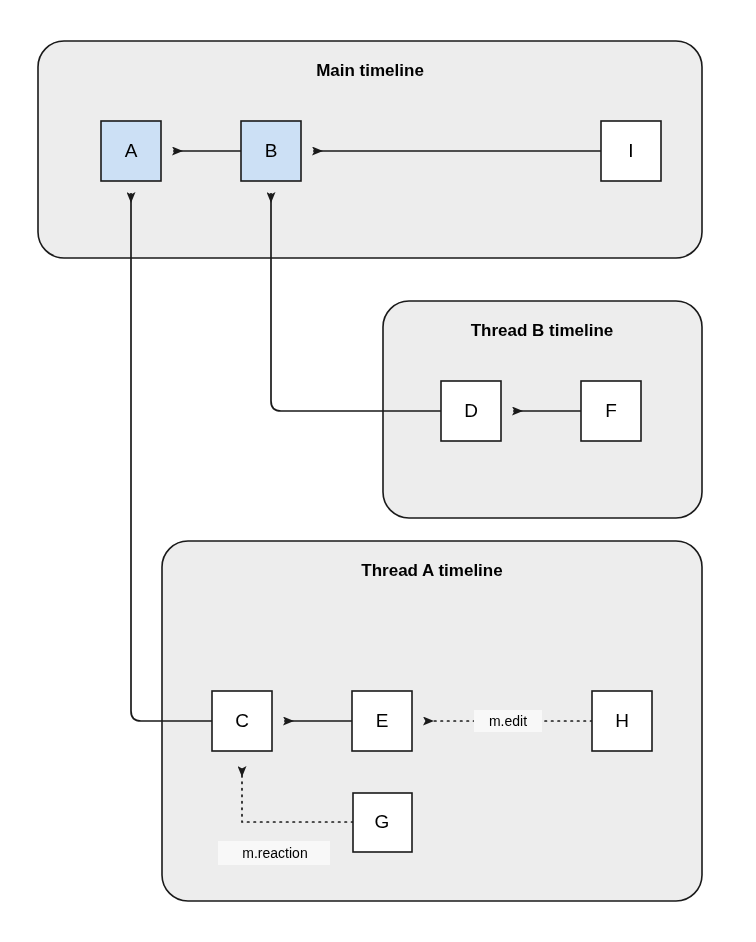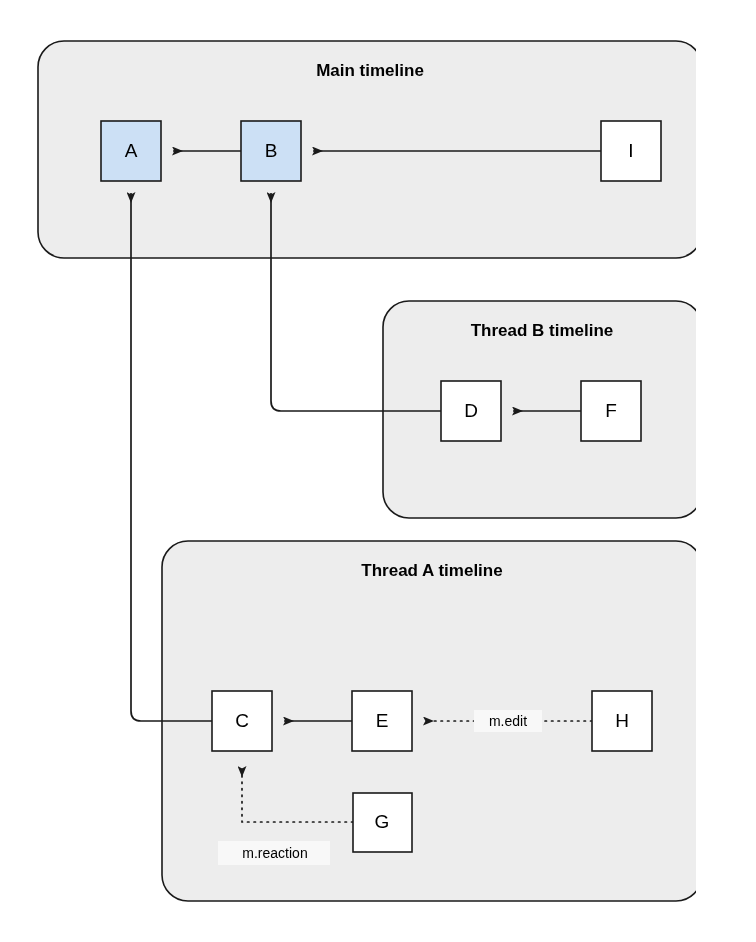--- a/index.html
+++ b/index.html
@@ -5,25 +5,24 @@
   html, body {
     margin: 0;
     padding: 0;
     background: #ffffff;
   }
   body {
     font-family: "Liberation Sans", sans-serif;
   }
   #canvas {
     position: relative;
-    width: 652px;
+    width: 756px;
     height: 942px;
     background: #ffffff;
     overflow: hidden;
-    padding-left: 44px;
   }
   #diagram-svg {
     position: absolute;
     left: 0;
     top: 0;
     width: 756px;
     height: 942px;
   }
   .group-title {
     font-weight: bold;

